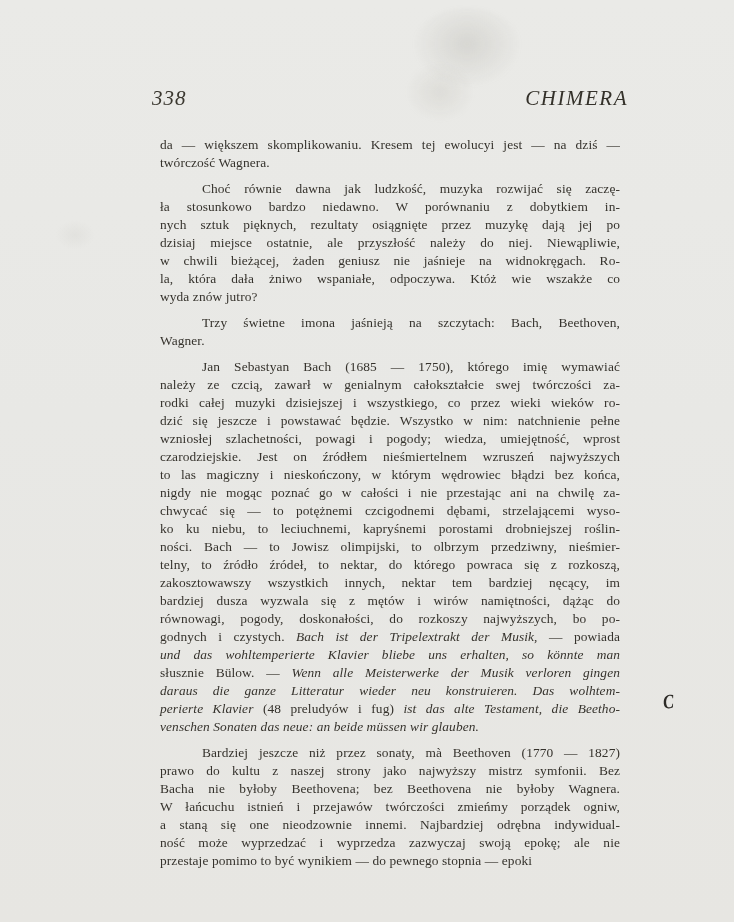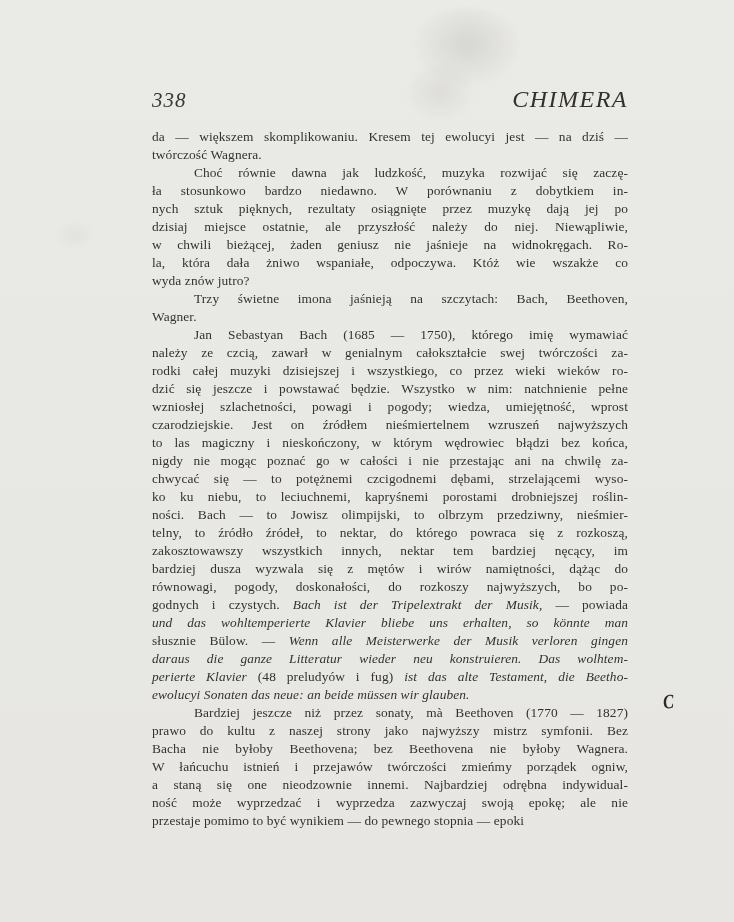--- a/index.html
+++ b/index.html
@@ -36,33 +36,33 @@
     display:flex;justify-content:space-between;align-items:baseline;
   }
   .page-number{
     font-style:italic;
     font-size:21px;
     letter-spacing:1px;
     color:#3a372f;
   }
   .journal-title{
     font-style:italic;
-    font-size:24px;
+    font-size:21px;
     letter-spacing:1.5px;
     color:#34312a;
   }
 
   .text-body{
     position:absolute;
     left:152px;top:128px;width:476px;
     font-size:13.4px;
     line-height:18px;
     letter-spacing:0.1px;
   }
-  .para{margin:0;}
+  .para{margin:8px;}
   .line{
     text-align:justify;
     text-align-last:justify;
     white-space:normal;
   }
   .line.last{text-align-last:left;}
   .line.indent{text-indent:42px;}
   .run.italic{font-style:italic;}
 
   .pen-mark{
@@ -120,21 +120,21 @@
         <div class="line"><span class="run">ności.  Bach — to Jowisz olimpijski, to olbrzym przedziwny, nieśmier-</span></div>
         <div class="line"><span class="run">telny, to źródło źródeł, to nektar, do którego powraca się z rozkoszą,</span></div>
         <div class="line"><span class="run">zakosztowawszy wszystkich innych, nektar tem bardziej nęcący, im</span></div>
         <div class="line"><span class="run">bardziej dusza wyzwala się z mętów i wirów namiętności, dążąc do</span></div>
         <div class="line"><span class="run">równowagi, pogody, doskonałości, do rozkoszy najwyższych, bo po-</span></div>
         <div class="line"><span class="run">godnych i czystych.  </span><span class="run italic">Bach ist der Tripelextrakt der  Musik</span><span class="run">, — powiada</span></div>
         <div class="line"><span class="run italic">und das wohltemperierte Klavier bliebe uns erhalten, so könnte man</span></div>
         <div class="line"><span class="run">słusznie Bülow. — </span><span class="run italic">Wenn alle Meisterwerke der Musik verloren gingen</span></div>
         <div class="line"><span class="run italic">daraus die ganze Litteratur wieder neu konstruieren.  Das wolhtem-</span></div>
         <div class="line"><span class="run italic">perierte Klavier</span><span class="run"> (48 preludyów i fug) </span><span class="run italic">ist das alte Testament, die Beetho-</span></div>
-        <div class="line last"><span class="run italic">ewolucyi Sonaten das neue: an beide müssen wir glauben.</span></div>
+        <div class="line last"><span class="run italic">venschen Sonaten das neue: an beide müssen wir glauben.</span></div>
       </div>
       <div class="para">
         <div class="line indent"><span class="run">Bardziej jeszcze niż przez  sonaty, mà Beethoven (1770 — 1827)</span></div>
         <div class="line"><span class="run">prawo do kultu  z naszej  strony  jako najwyższy mistrz symfonii.   Bez</span></div>
         <div class="line"><span class="run">Bacha nie byłoby  Beethovena; bez Beethovena nie  byłoby  Wagnera.</span></div>
         <div class="line"><span class="run">W łańcuchu istnień i przejawów twórczości zmieńmy porządek ogniw,</span></div>
         <div class="line"><span class="run">a staną się one nieodzownie innemi.   Najbardziej odrębna indywidual-</span></div>
         <div class="line"><span class="run">ność może  wyprzedzać  i  wyprzedza  zazwyczaj swoją epokę;  ale nie</span></div>
         <div class="line last"><span class="run">przestaje pomimo  to  być  wynikiem — do  pewnego  stopnia — epoki</span></div>
       </div>

